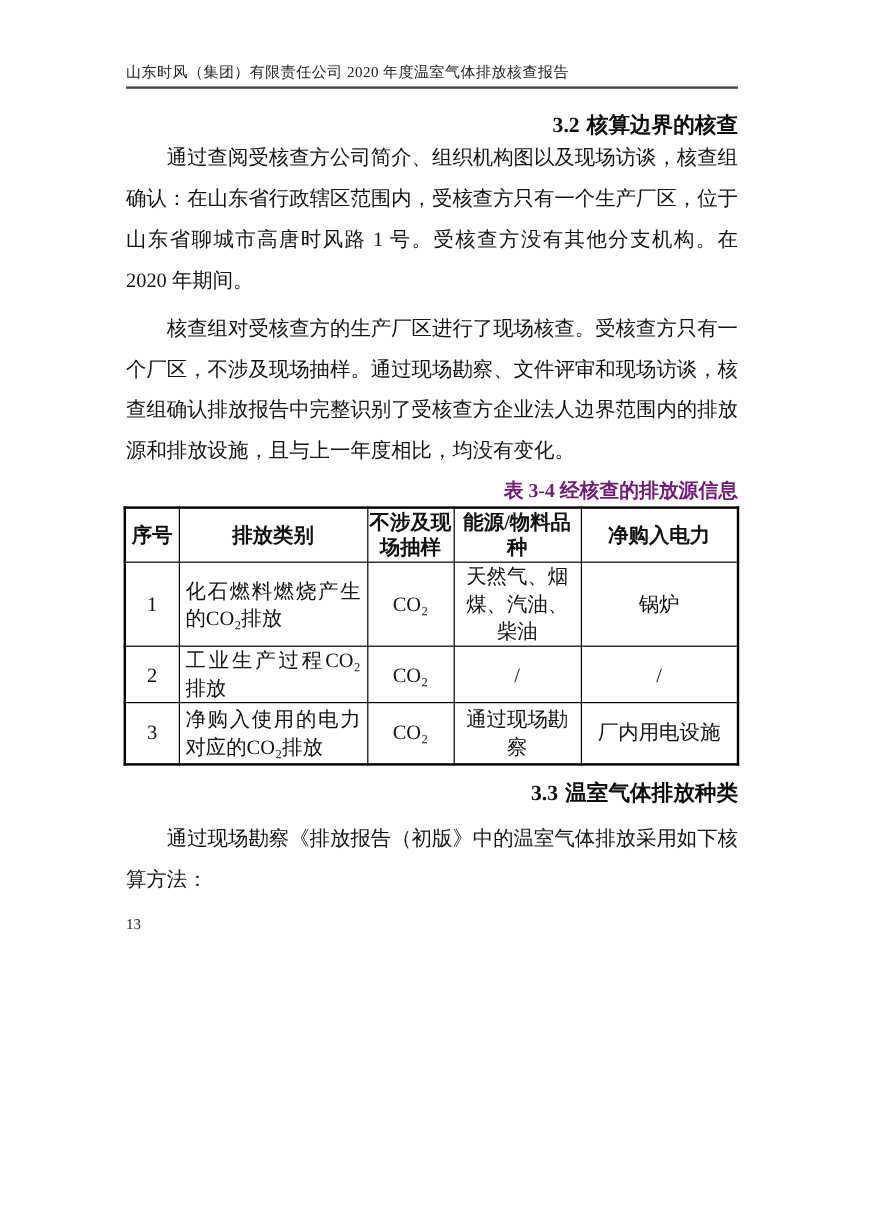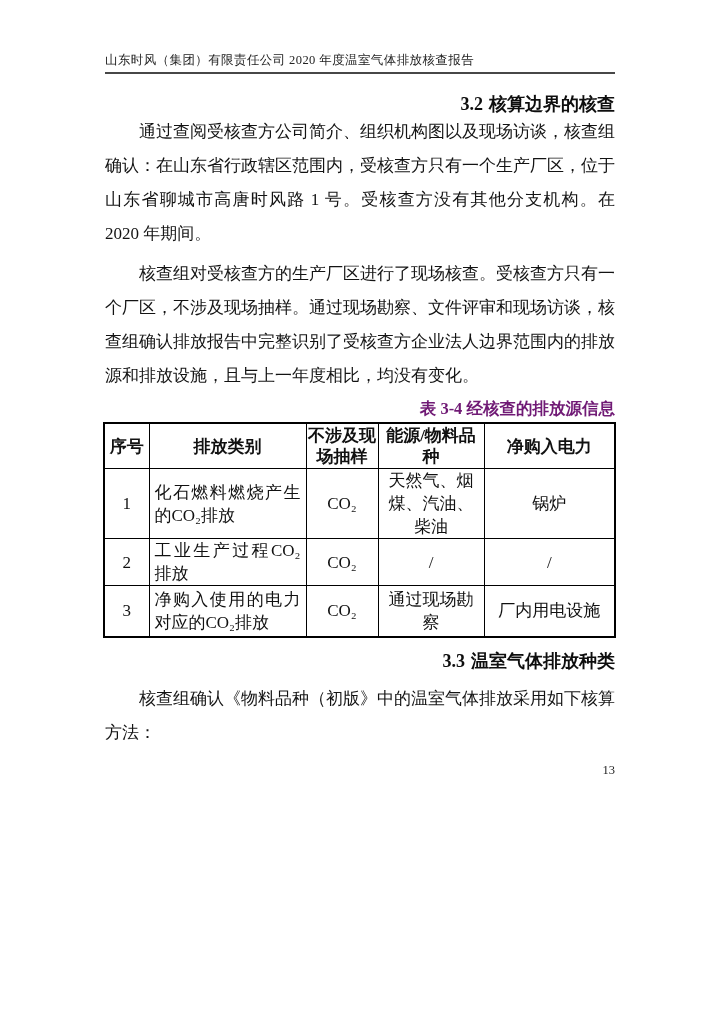--- a/index.html
+++ b/index.html
@@ -78,21 +78,21 @@
     line-height: 23px;
     vertical-align: middle;
   }
   table.src td.cat { text-align: justify; }
   tr.hrow { height: 44px; }
   tr.r1 { height: 48px; }
   tr.r2 { height: 23px; }
   tr.r3 { height: 51px; }
   .pageno {
     margin-top: 12px;
-    text-align: right;
+    text-align: left;
     font-size: 12.5px;
     line-height: 16px;
     color: #222;
   }
 </style>
 </head>
 <body>
 
 <div class="page">
 
@@ -151,17 +151,17 @@
       </tr>
     </tbody>
   </table>
 
 
   <h2 class="sec-heading h33">
     <span>3.3</span>
     <span>温室气体排放种类</span>
   </h2>
 
-  <p class="body p4">核查组确认《物料品种（初版》中的温室气体排放采用如下核算方法：</p>
+  <p class="body p4">通过现场勘察《排放报告（初版》中的温室气体排放采用如下核算方法：</p>
 
   <div class="pageno">13</div>
 
 </div>
 
 </body></html>

